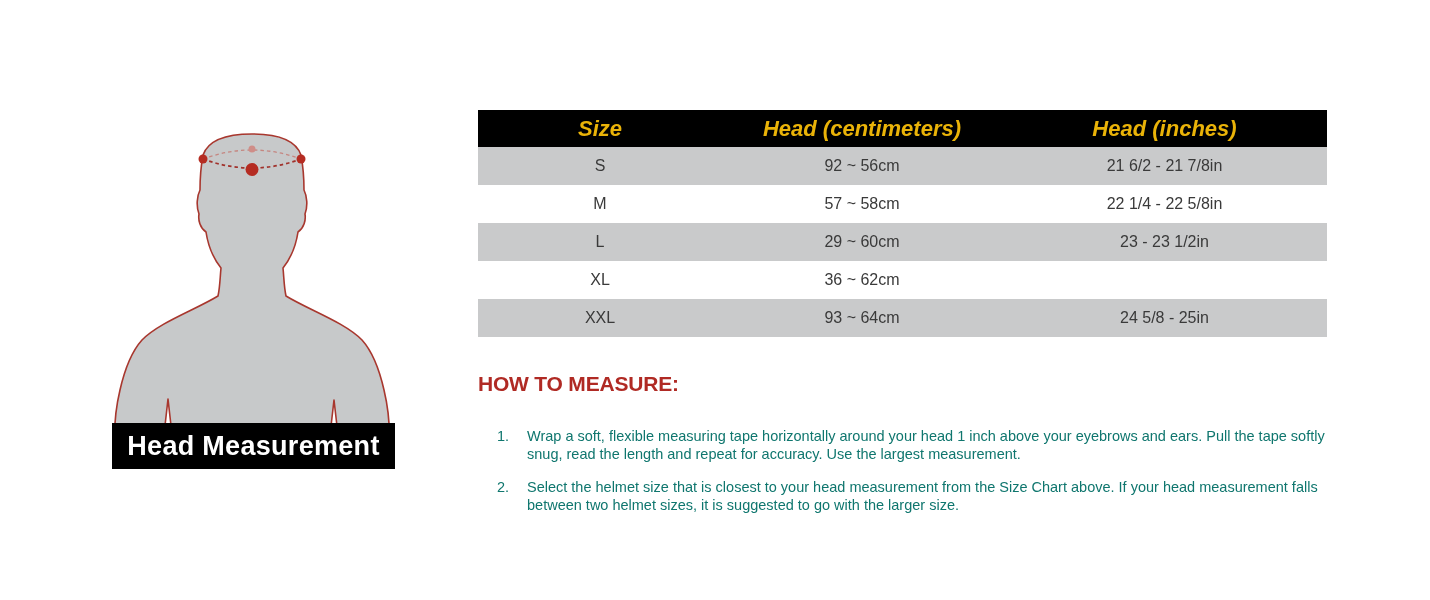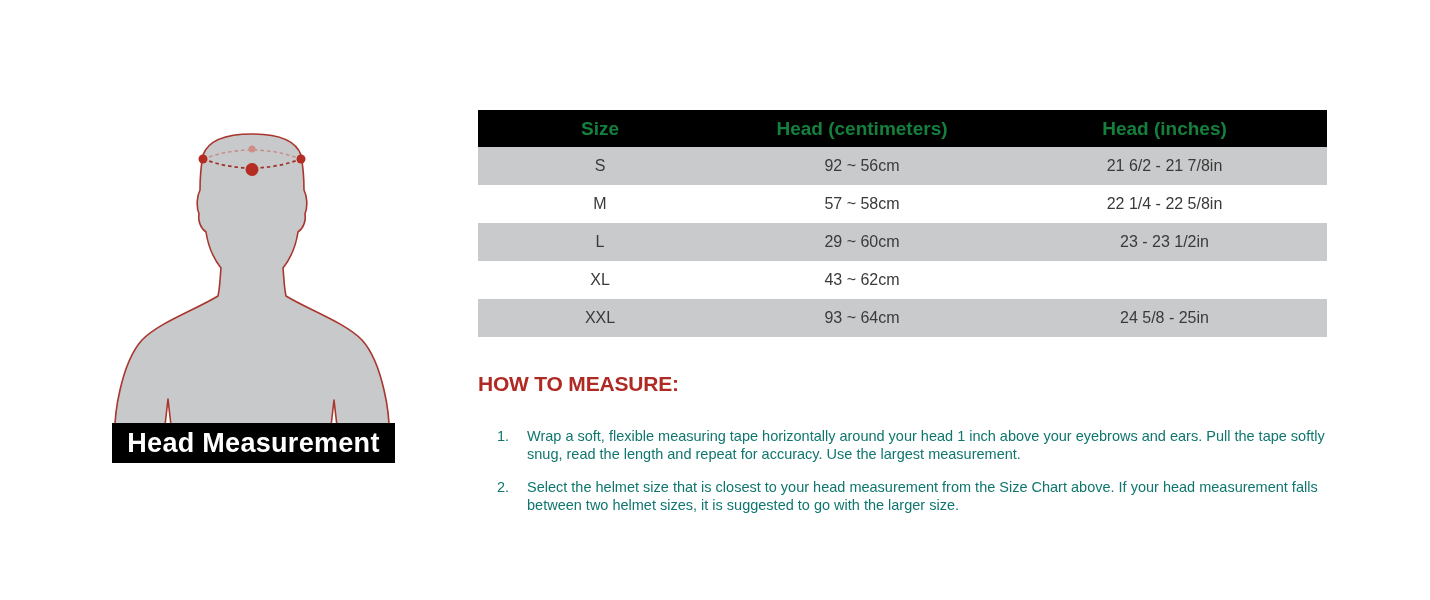--- a/index.html
+++ b/index.html
@@ -13,45 +13,46 @@
 
   
   .figure {
     position:absolute; left:108px; top:130px;
     width:292px; height:332px;
   }
   .figure svg { position:absolute; left:0; top:0; }
 
   .caption-banner {
     position:absolute; left:112px; top:423px;
-    width:283px; height:40px;
+    width:283px; height:46px;
     background:#000000;
     color:#ffffff;
     font-weight:bold;
     font-size:27px;
     letter-spacing:0.3px;
     display:flex; align-items:center; justify-content:center;
     z-index:2;
   }
 
   
   .size-table {
     position:absolute; left:478px; top:110px;
     width:849px;
   }
   .t-head {
     display:grid;
     grid-template-columns:244px 280px 325px;
     height:37px;
     background:#000000;
-    color:#15803d;
+    color:#eab308;
     font-weight:bold;
-    font-size:19px;
+    font-size:22px;
     align-items:center;
     text-align:center;
+    font-style:italic;
   }
   .t-row {
     display:grid;
     grid-template-columns:244px 280px 325px;
     height:38px;
     align-items:center;
     text-align:center;
     font-size:16px;
     color:#3a3a3a;
     background:#ffffff;
@@ -150,21 +151,21 @@
       <div>57 ~ 58cm</div>
       <div>22 1/4 - 22 5/8in</div>
     </div>
     <div class="t-row">
       <div>L</div>
       <div>29 ~ 60cm</div>
       <div>23 - 23 1/2in</div>
     </div>
     <div class="t-row">
       <div>XL</div>
-      <div>43 ~ 62cm</div>
+      <div>36 ~ 62cm</div>
     </div>
     <div class="t-row">
       <div>XXL</div>
       <div>93 ~ 64cm</div>
       <div>24 5/8 - 25in</div>
     </div>
   </div>
 </div>
 
 <div class="howto">

